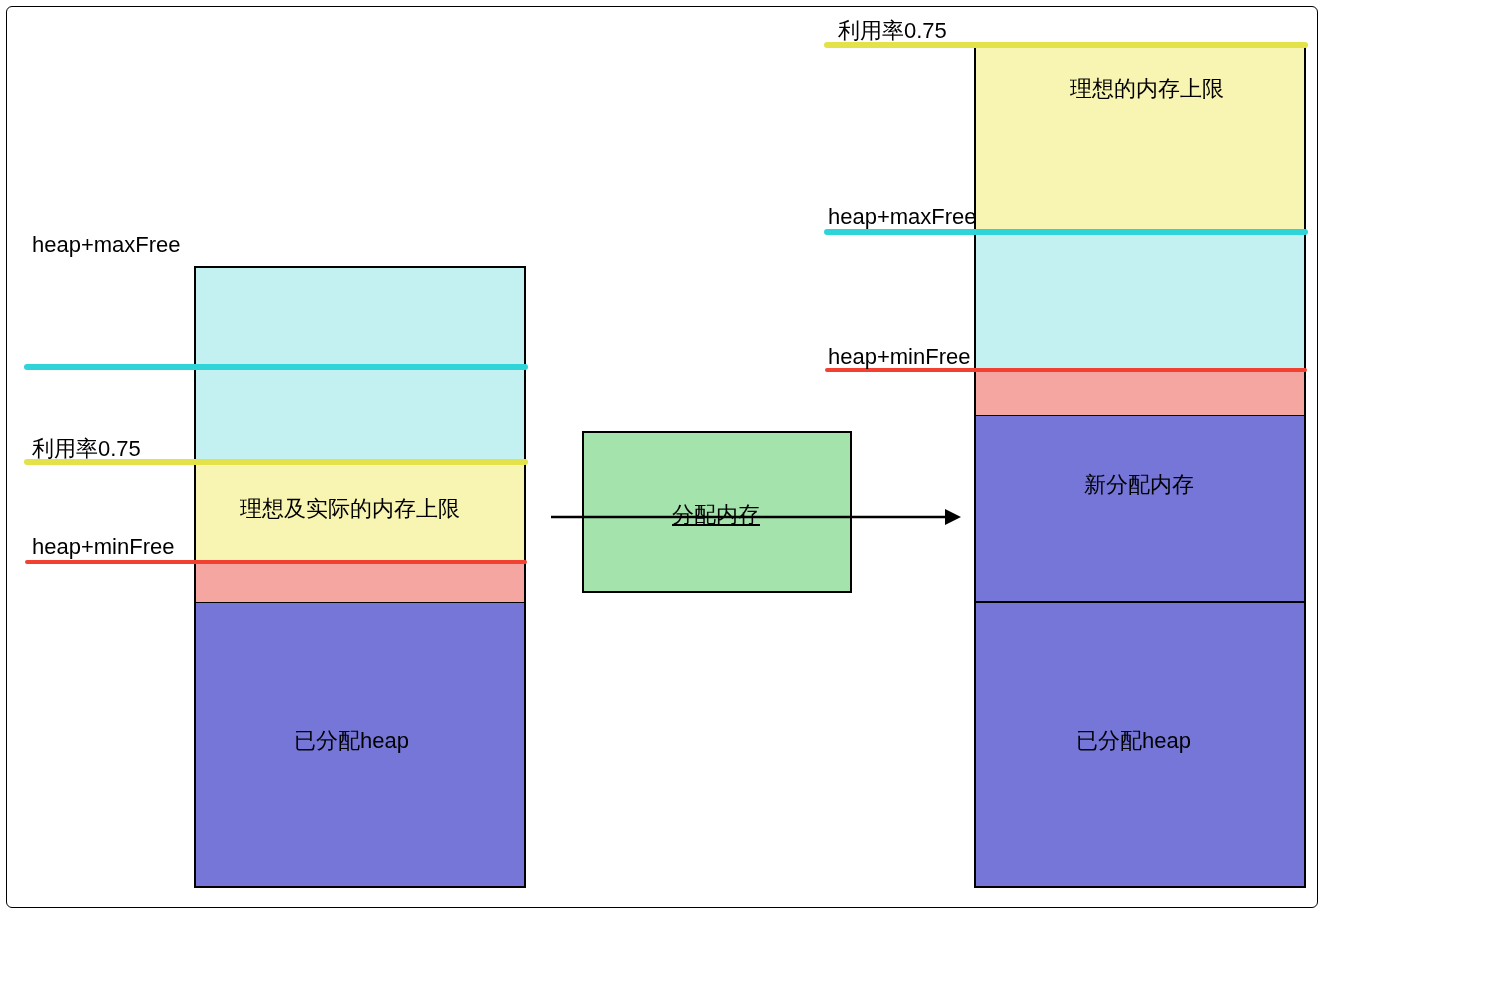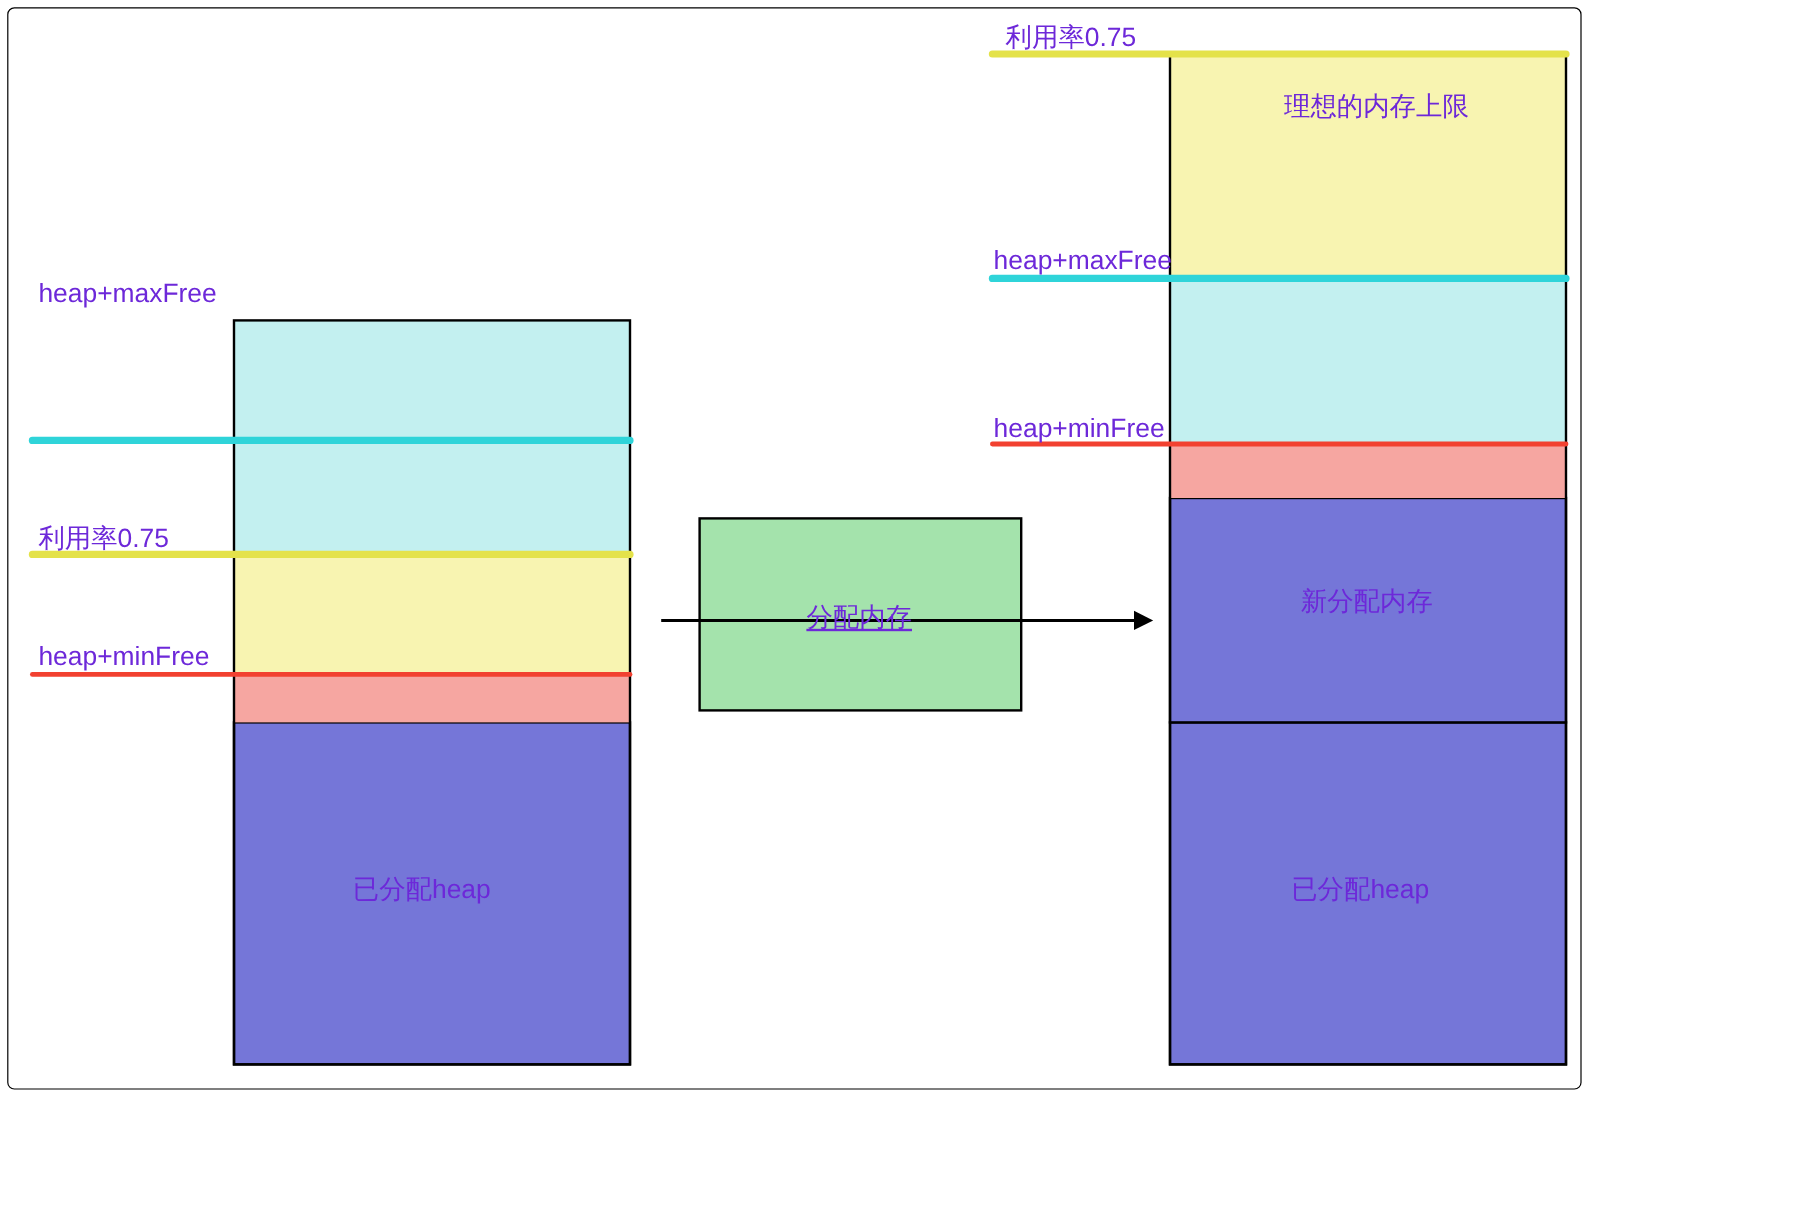--- a/index.html
+++ b/index.html
@@ -20,21 +20,21 @@
     top: 6px;
     width: 1310px;
     height: 900px;
     border: 1px solid #000;
     border-radius: 6px;
     background: #fff;
   }
   .lbl {
     position: absolute;
     font-size: 22px;
-    color: #6d28d9;
+    color: #000000;
     white-space: nowrap;
   }
 </style>
 </head>
 <body>
 
 <div class="stage">
 <svg class="frame" viewBox="0 0 1310 900" width="1310" height="900" xmlns="http://www.w3.org/2000/svg">
 
   <rect x="188" y="595" width="330" height="285" fill="#7576d8" stroke="#000" stroke-width="2"></rect>
@@ -74,25 +74,26 @@
 
   <line x1="820" y1="225" x2="1298" y2="225" stroke="#2fd4d9" stroke-width="6" stroke-linecap="round"></line>
 
   <line x1="820" y1="363" x2="1298" y2="363" stroke="#f24130" stroke-width="4" stroke-linecap="round"></line>
 </svg>
 
 <div class="lbl" style="left:32px; top:232px;">heap+maxFree</div>
 <div class="lbl" style="left:32px; top:434px;">利用率0.75</div>
 <div class="lbl" style="left:32px; top:534px;">heap+minFree</div>
 
+<div class="lbl" style="left:240px; top:494px;">理想及实际的内存上限</div>
 <div class="lbl" style="left:294px; top:726px;">已分配heap</div>
 
 <div class="lbl" style="left:672px; top:500px;text-decoration:underline;">分配内存</div>
 
 <div class="lbl" style="left:838px; top:16px;">利用率0.75</div>
 <div class="lbl" style="left:828px; top:204px;">heap+maxFree</div>
 <div class="lbl" style="left:828px; top:344px;">heap+minFree</div>
 
 <div class="lbl" style="left:1070px; top:74px;">理想的内存上限</div>
-<div class="lbl" style="left:1084px; top:486px;">新分配内存</div>
+<div class="lbl" style="left:1084px; top:470px;">新分配内存</div>
 <div class="lbl" style="left:1076px; top:726px;">已分配heap</div>
 
 </div>
 
 </body></html>

